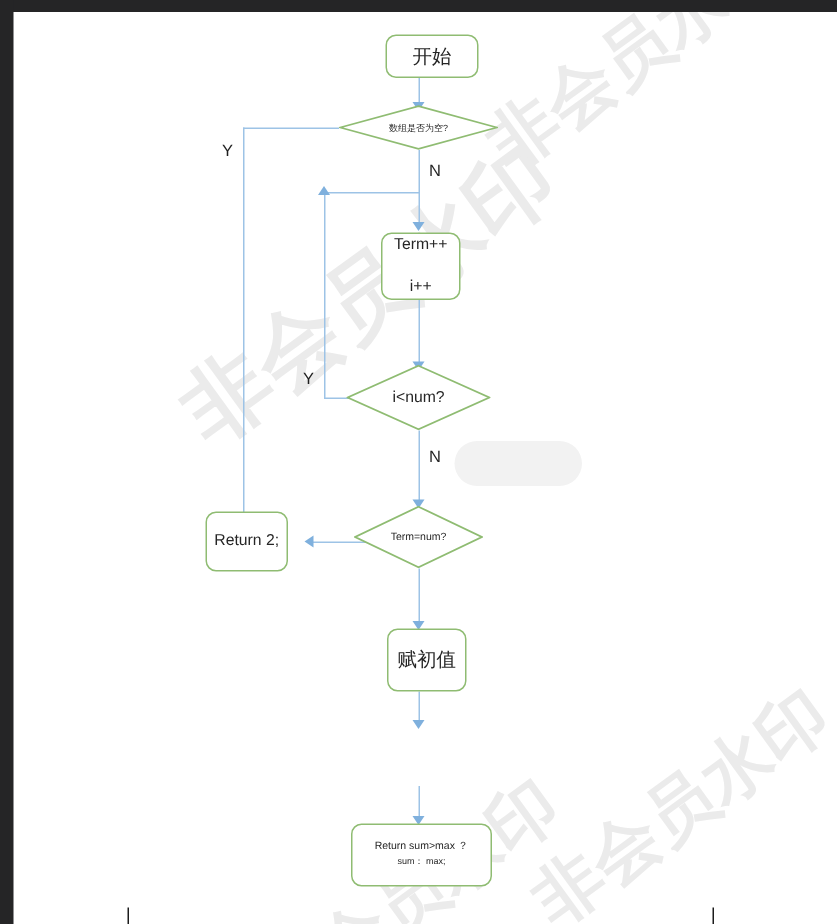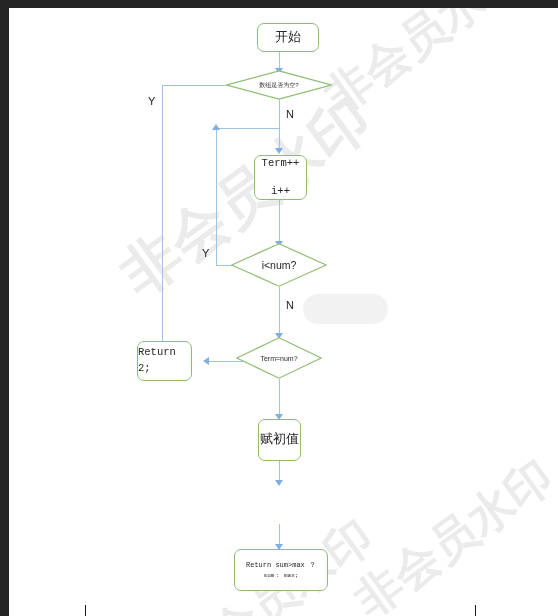--- a/index.html
+++ b/index.html
@@ -24,21 +24,21 @@
       transform-origin:center center;pointer-events:none;user-select:none;}
   .wm1{left:92px;top:150px;font-size:58px;transform:rotate(-36deg);}
   .wm2{left:300px;top:-4px;font-size:46px;transform:rotate(-36deg);}
   .wm3{left:330px;top:500px;font-size:46px;transform:rotate(-36deg);}
   .wm4{left:150px;top:560px;font-size:46px;transform:rotate(-36deg);}
 
   
   .node{position:absolute;box-sizing:border-box;background:#ffffff;
         display:flex;flex-direction:column;align-items:center;justify-content:center;
         color:#262626;z-index:5;}
-  .proc{border:1.2px solid #8fbc72;border-radius:7px;font-family:Liberation Mono, monospace;}
+  .proc{border:1.2px solid #8fbc72;border-radius:7px;}
   .proc .l1,.proc .l2{line-height:1.5;}
 
   .fs13{font-size:13px;}
   .fs11{font-size:10.5px;gap:12px;}
   .fs8{font-size:7px;}
   .fs6{font-size:6px;}
 
   
   .dia{position:absolute;z-index:5;}
   .dia svg{display:block;}
@@ -140,21 +140,21 @@
       <svg width="86" height="42" viewBox="0 0 86 42">
         <polygon points="43,0.8 85.2,21 43,41.2 0.8,21" fill="#ffffff" stroke="#8fbc72" stroke-width="1.2"></polygon>
       </svg>
       <div class="dtext fs8">Term=num?</div>
     </div>
 
     <div class="node proc fs11" style="left:128px;top:333px;width:55px;height:40px;">
       <span class="l1">Return 2;</span>
     </div>
 
-    <div class="node proc fs13" style="left:249px;top:411px;width:43px;height:42px;">
+    <div class="node proc fs13" style="left:249px;top:411px;width:53px;height:42px;">
       <span class="l1">赋初值</span>
     </div>
 
 
     <div class="node proc" style="left:225px;top:541px;width:94px;height:42px;">
       <span class="l1 fs8">Return sum&gt;max ？</span>
       <span class="l2 fs6">sum： max;</span>
     </div>
 
     <div class="redact" style="left:294px;top:286px;width:85px;height:30px;"></div>

